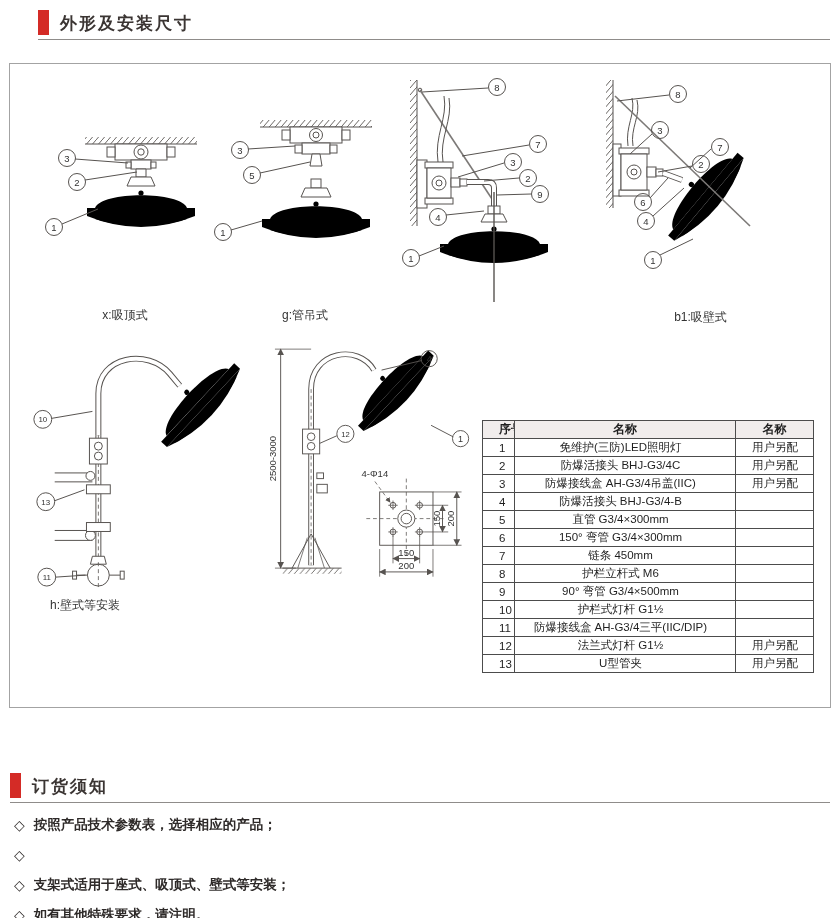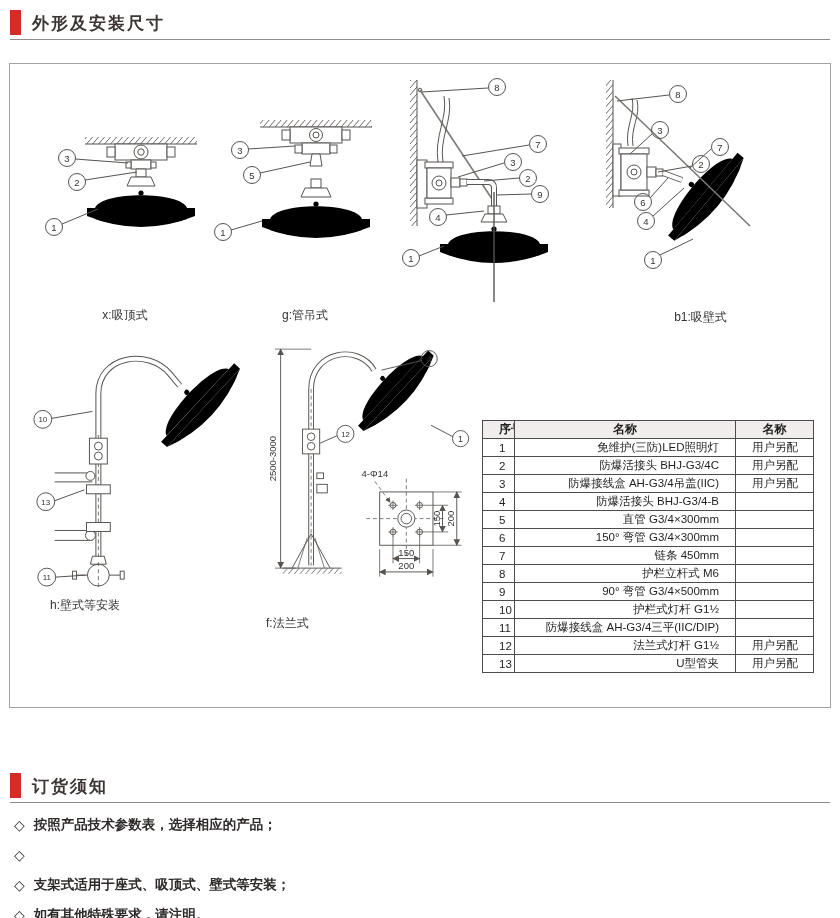--- a/index.html
+++ b/index.html
@@ -4,21 +4,21 @@
 <style>
   html,body{margin:0;padding:0;}
   body{
     width:840px;height:918px;position:relative;background:#ffffff;
     font-family:"Liberation Sans","DejaVu Sans",sans-serif;color:#333;overflow:hidden;
   }
   
   .sec-head{position:absolute;left:10px;right:10px;height:31px;border-bottom:1px solid #8f8c8a;}
   .sec-head .bar{position:absolute;left:0;top:2px;width:11px;height:25px;background:#d42b26;}
   .sec-head .t{position:absolute;left:22px;top:4px;font-size:17px;font-weight:bold;color:#3b3533;letter-spacing:2px;}
-  #sec1{top:8px;}
+  #sec1{top:8px;margin-left:28px;}
   #sec2{top:771px;}
 
   
   #main-box{position:absolute;left:9px;top:63px;width:820px;height:643px;border:1px solid #a3a3a3;background:#fff;}
 
   
   .fig{position:absolute;}
   .fig .cap{position:absolute;bottom:0;left:0;right:0;text-align:center;font-size:12px;color:#333;}
   .fig .cap.left{text-align:left;padding-left:22px;}
   .fig svg path,.fig svg line,.fig svg rect,.fig svg circle,.fig svg ellipse,.fig svg polyline{
@@ -38,21 +38,21 @@
   .ld{stroke:#8d8a88;stroke-width:.8;}
   .dim-t{font-size:10px;text-anchor:middle;fill:#2e2e2e;}
   .dimline{stroke-width:.9;}
 
   
   #parts{position:absolute;left:472px;top:356px;width:331px;border-collapse:collapse;table-layout:fixed;
          font-size:11.5px;color:#1f1f1f;}
   #parts th,#parts td{border:1px solid #4c4c4c;height:17px;padding:0 16px;overflow:hidden;white-space:nowrap;}
   #parts th{background:#f1edec;font-weight:bold;font-size:12px;text-align:center;}
   #parts td.no{text-align:center;}
-  #parts td.nm{text-align:right;padding-left:7px;}
+  #parts td.nm{text-align:center;padding-left:7px;}
   #parts td.rm{}
 
   
   #notes{position:absolute;left:14px;top:810px;font-size:13.5px;font-weight:bold;color:#2e2a29;}
   .note{height:30px;line-height:30px;display:flex;align-items:center;}
   .note .b{margin-right:9px;font-weight:normal;font-size:14px;color:#2e2a29;}
 </style>
 </head>
 <body>
 
@@ -388,21 +388,20 @@
         <line class="ld" x1="73" y1="109" x2="55" y2="117"></line>
         <circle cx="82" cy="107" r="9"></circle>
         <text class="small" x="82" y="110">12</text>
       </g>
       <g class="co">
         <line class="ld" x1="195" y1="110" x2="172" y2="98"></line>
         <circle cx="203" cy="112" r="8.5"></circle>
         <text x="203" y="115.5">1</text>
       </g>
     </svg>
-    <div class="cap left" style="padding-left:4px;">f:法兰式</div>
   </div>
 
   <table id="parts">
     <colgroup>
         <col style="width:32px">
         <col style="width:221px">
         <col style="width:78px">
       </colgroup>
     <tbody>
         <tr>

